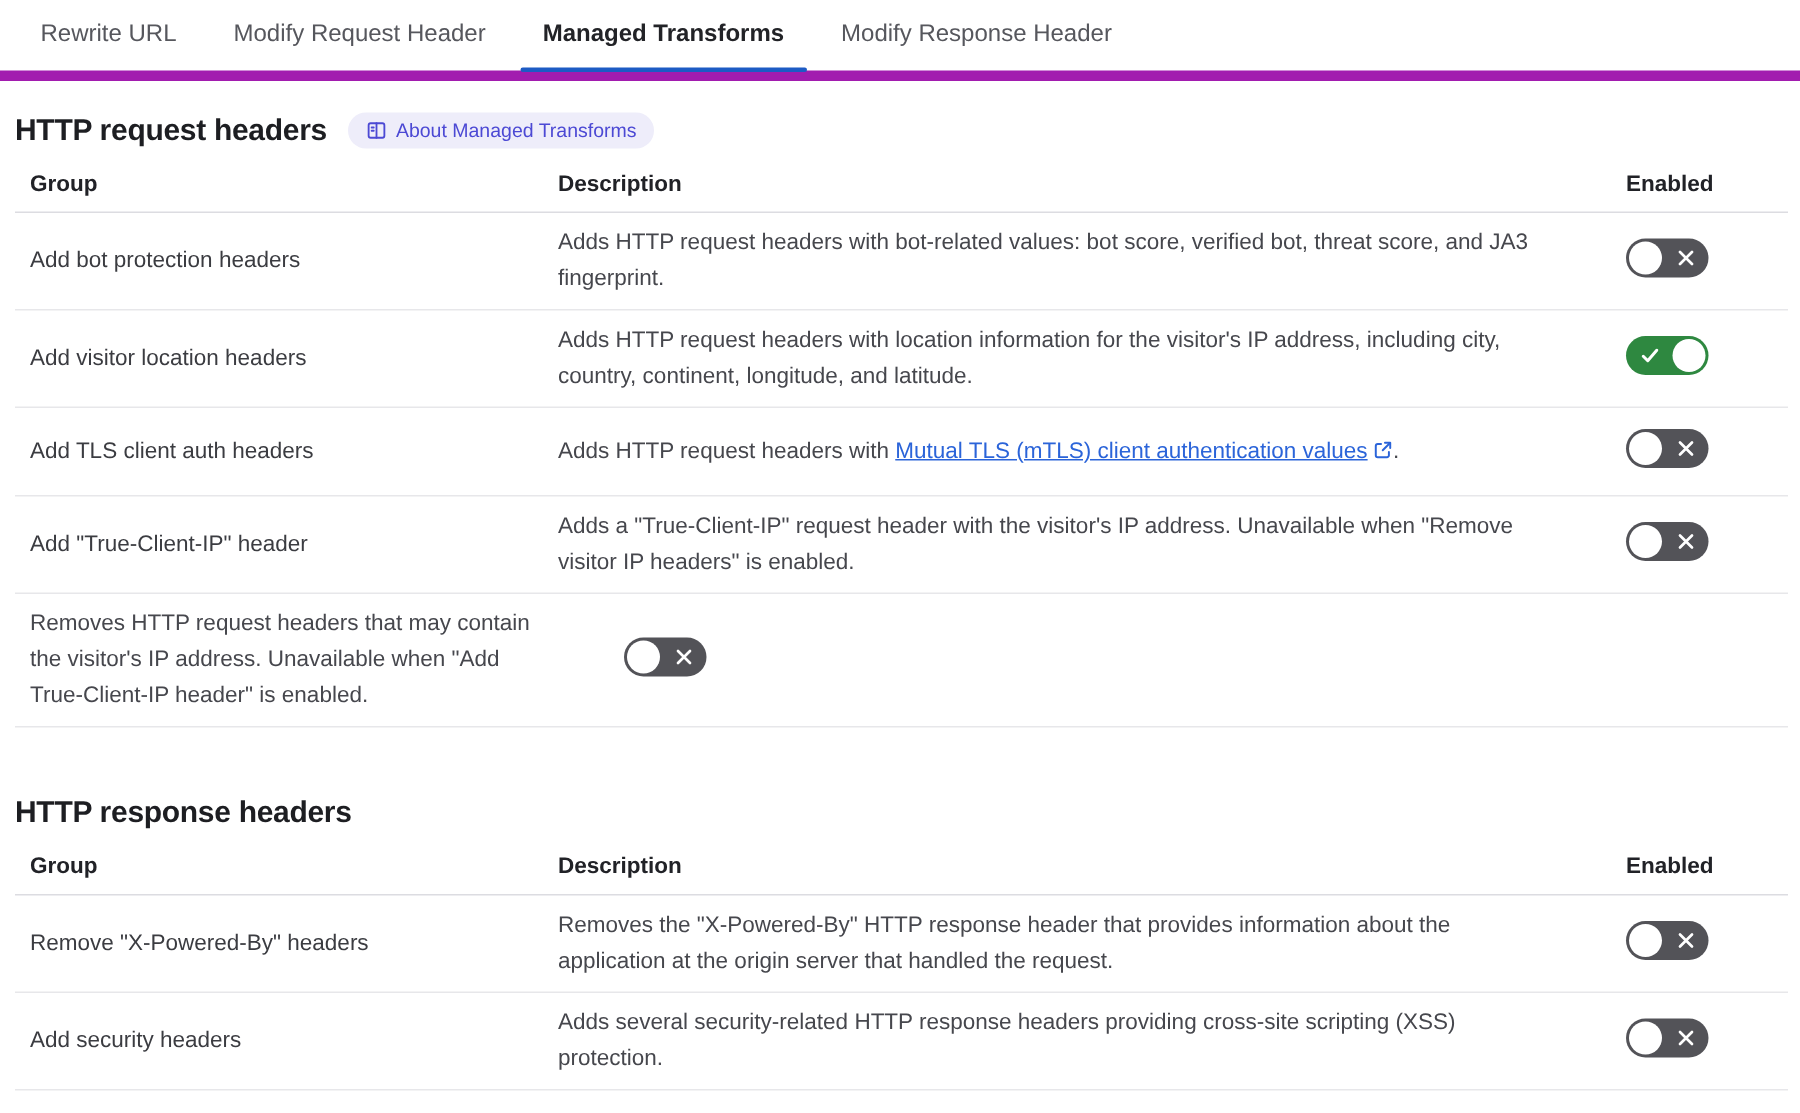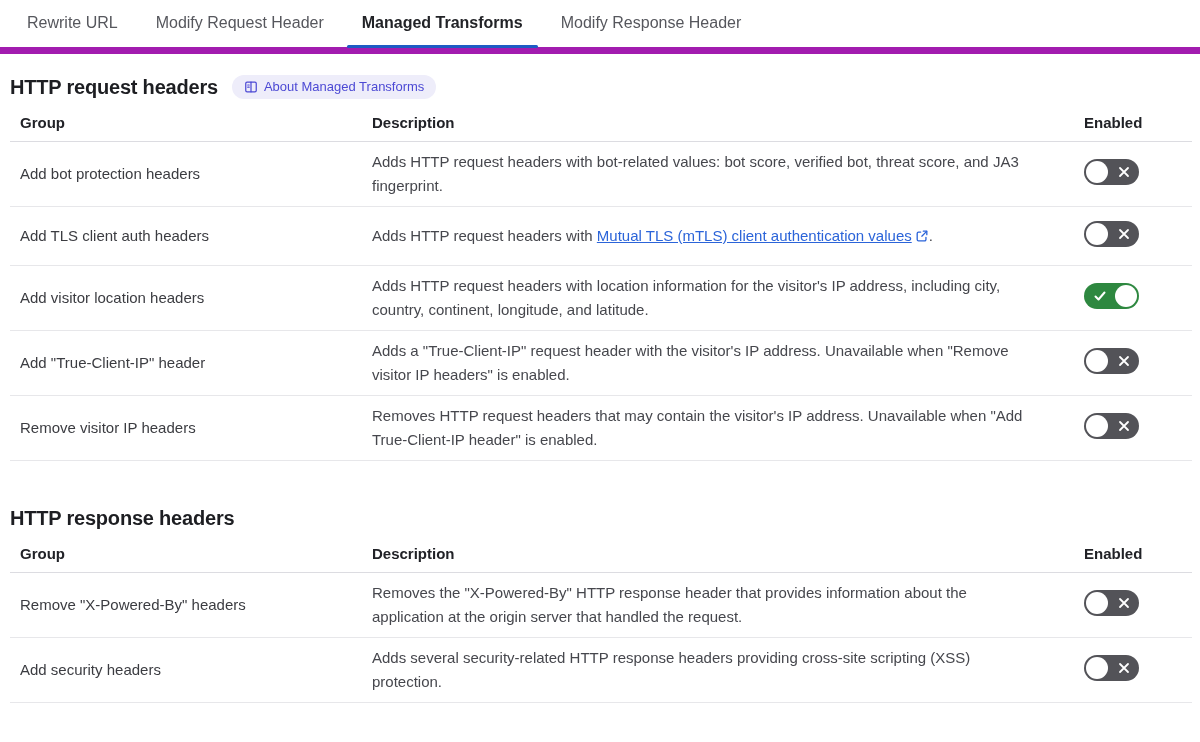--- a/index.html
+++ b/index.html
@@ -186,69 +186,68 @@
           
           <svg class="t-cross" width="12" height="12" viewBox="0 0 12 12" fill="none" stroke="#ffffff" stroke-width="1.8" stroke-linecap="round">
               <path d="M2 2l8 8M10 2l-8 8"></path>
             </svg>
           <span class="knob"></span>
         </div>
       </div>
     </div>
 
     <div class="trow">
+      <div class="cell-group">Add visitor location headers</div>
+      <div class="cell-desc">Adds HTTP request headers with location information for the visitor's IP address, including city, country, continent, longitude, and latitude.</div>
+      <div class="cell-enabled">
+        <div class="toggle on">
+          <svg class="t-check" width="14" height="14" viewBox="0 0 14 14" fill="none" stroke="#ffffff" stroke-width="2" stroke-linecap="round" stroke-linejoin="round">
+              <path d="M2.5 7.5l3 3 6-7"></path>
+            </svg>
+          
+          <span class="knob"></span>
+        </div>
+      </div>
+    </div>
+
+    <div class="trow">
       <div class="cell-group">Add TLS client auth headers</div>
       <div class="cell-desc">
         <span>Adds HTTP request headers with </span><a class="link">Mutual TLS (mTLS) client authentication values</a><svg class="ext-icon" width="14" height="14" viewBox="0 0 16 16" fill="none" stroke="#2b64d9" stroke-width="1.5" stroke-linecap="round" stroke-linejoin="round">
             <path d="M6.5 3.5H4A1.5 1.5 0 0 0 2.5 5v7A1.5 1.5 0 0 0 4 13.5h7a1.5 1.5 0 0 0 1.5-1.5V9.5"></path>
             <path d="M9.5 2.5H13.5v4"></path>
             <path d="M13.3 2.7L7.8 8.2"></path>
           </svg><span>.</span>
       </div>
       <div class="cell-enabled">
         <div class="toggle off">
           
           <svg class="t-cross" width="12" height="12" viewBox="0 0 12 12" fill="none" stroke="#ffffff" stroke-width="1.8" stroke-linecap="round">
               <path d="M2 2l8 8M10 2l-8 8"></path>
             </svg>
           <span class="knob"></span>
         </div>
       </div>
     </div>
 
     <div class="trow">
-      <div class="cell-group">Add visitor location headers</div>
-      <div class="cell-desc">Adds HTTP request headers with location information for the visitor's IP address, including city, country, continent, longitude, and latitude.</div>
-      <div class="cell-enabled">
-        <div class="toggle on">
-          <svg class="t-check" width="14" height="14" viewBox="0 0 14 14" fill="none" stroke="#ffffff" stroke-width="2" stroke-linecap="round" stroke-linejoin="round">
-              <path d="M2.5 7.5l3 3 6-7"></path>
-            </svg>
-          
-          <span class="knob"></span>
-        </div>
-      </div>
-    </div>
-
-    <div class="trow">
       <div class="cell-group">Add "True-Client-IP" header</div>
       <div class="cell-desc">Adds a "True-Client-IP" request header with the visitor's IP address. Unavailable when "Remove visitor IP headers" is enabled.</div>
       <div class="cell-enabled">
         <div class="toggle off">
           
           <svg class="t-cross" width="12" height="12" viewBox="0 0 12 12" fill="none" stroke="#ffffff" stroke-width="1.8" stroke-linecap="round">
               <path d="M2 2l8 8M10 2l-8 8"></path>
             </svg>
           <span class="knob"></span>
         </div>
       </div>
     </div>
 
     <div class="trow">
-      <div class="cell-group">Remove visitor IP headers</div>
       <div class="cell-desc">Removes HTTP request headers that may contain the visitor's IP address. Unavailable when "Add True-Client-IP header" is enabled.</div>
       <div class="cell-enabled">
         <div class="toggle off">
           
           <svg class="t-cross" width="12" height="12" viewBox="0 0 12 12" fill="none" stroke="#ffffff" stroke-width="1.8" stroke-linecap="round">
               <path d="M2 2l8 8M10 2l-8 8"></path>
             </svg>
           <span class="knob"></span>
         </div>
       </div>

